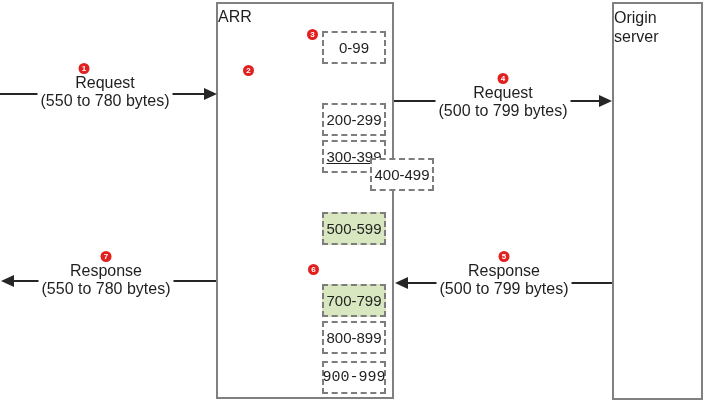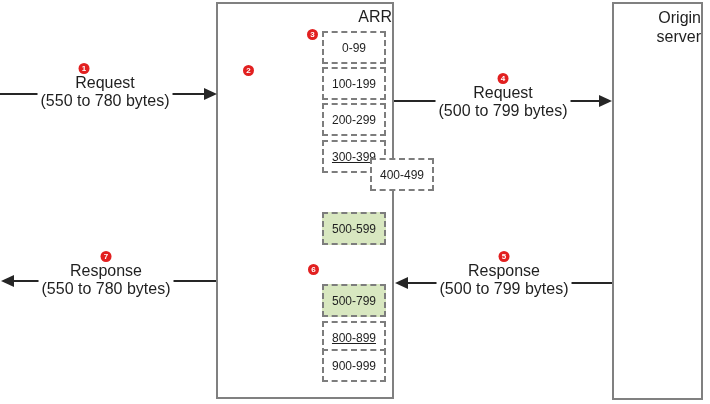--- a/index.html
+++ b/index.html
@@ -10,31 +10,31 @@
     --line:#262626;
     --ink:#1f1f1f;
   }
   html,body{margin:0;padding:0;background:#fff;}
   .canvas{
     position:relative;width:710px;height:404px;background:#fff;overflow:hidden;
     font-family:"Liberation Sans",sans-serif;color:var(--ink);
   }
   .server-box{
     position:absolute;border:2px solid var(--gray);background:#fff;box-sizing:border-box;
-    text-align:right;font-size:16px;line-height:19px;
+    text-align:left;font-size:16px;line-height:19px;
   }
   .arr-box{left:216px;top:2px;width:178px;height:397px;padding-top:3px;}
   .origin-box{left:612px;top:2px;width:91px;height:398px;padding-top:4px;}
   .box-title{display:block;}
   .stack{position:absolute;left:322px;top:0;width:64px;height:404px;}
   .cache-block{
     position:absolute;left:0;width:64px;height:33px;box-sizing:border-box;
     border:2px dashed var(--dash);background:#fff;
     display:flex;align-items:center;justify-content:center;
-    font-size:12px;white-space:nowrap;
+    font-size:15px;white-space:nowrap;
   }
   .cache-block.cached{background:var(--green);}
   .hline{position:absolute;height:2px;background:var(--line);z-index:1;}
   .head{position:absolute;width:0;height:0;border-top:6px solid transparent;border-bottom:6px solid transparent;z-index:1;}
   .head.right{border-left:13px solid var(--line);}
   .head.left{border-right:13px solid var(--line);}
   .arrow-label{
     position:absolute;transform:translateX(-50%);background:#fff;
     text-align:center;font-size:16px;line-height:18px;padding:0 3px;z-index:3;
     white-space:nowrap;
@@ -56,29 +56,28 @@
   <div class="server-box arr-box">
     <span class="box-title">ARR</span>
   </div>
 
   <div class="server-box origin-box">
     <span class="box-title">Origin server</span>
   </div>
 
   <div class="stack">
       <div class="cache-block" style="top: 31px;">0-99</div>
-      <div class="cache-block" style="top: 67px;">100-199</div>
       <div class="cache-block" style="top: 103px;">200-299</div>
       <div class="cache-block" style="top: 140px; text-decoration: underline;">300-399</div>
       <div class="cache-block" style="top: 158px; margin-left: 48px;">400-499</div>
       <div class="cache-block cached" style="top: 212px;">500-599</div>
       <div class="cache-block cached" style="top: 248px; margin-top: 36px;">600-699</div>
-      <div class="cache-block cached" style="top: 284px;">500-799</div>
-      <div class="cache-block" style="top: 321px; text-decoration: underline;">800-899</div>
-      <div class="cache-block" style="top: 349px;">900-999</div>
+      <div class="cache-block cached" style="top: 284px;">700-799</div>
+      <div class="cache-block" style="top: 321px;">800-899</div>
+      <div class="cache-block" style="top: 361px; font-family: Liberation Mono, monospace;">900-999</div>
     </div>
 
   <span class="badge abs" style="left:243px;top:65px">2</span>
   <span class="badge abs" style="left:307px;top:29px">3</span>
   <span class="badge abs" style="left:308px;top:264px">6</span>
 
   <div class="hline" style="left:0;top:93px;width:205px"></div>
   <div class="head right" style="left:204px;top:88px"></div>
   <div class="arrow-label" style="left:105px;top:63px">
     <div class="badge-row offset-left"><span class="badge">1</span></div>

